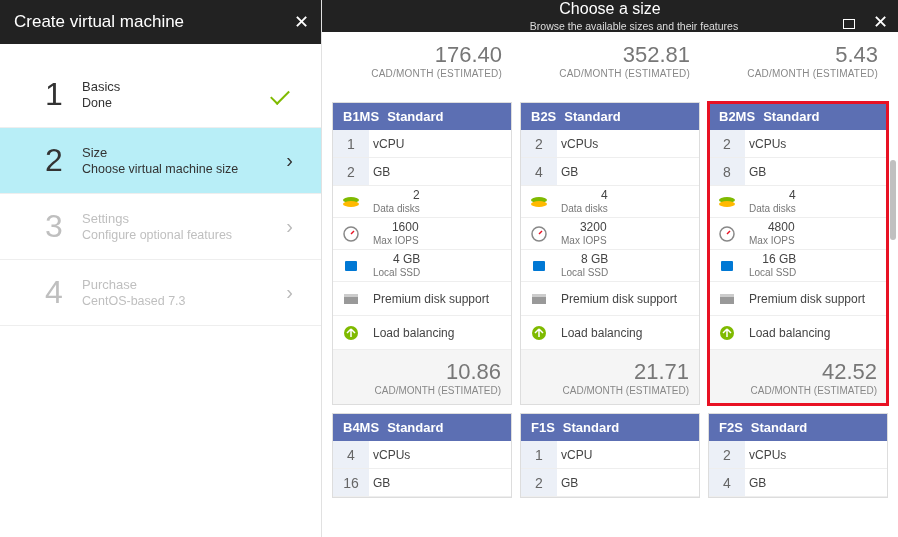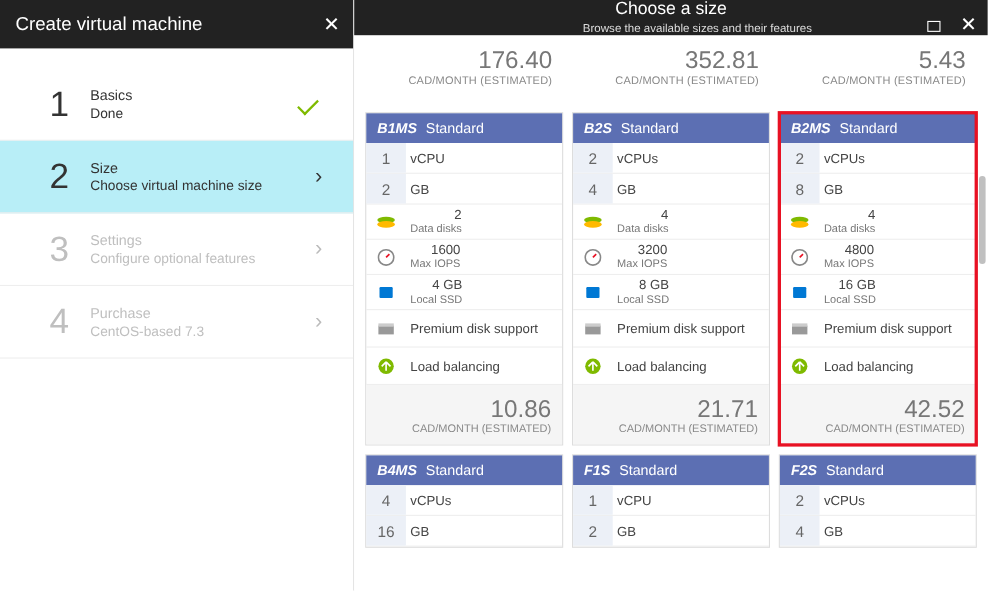--- a/index.html
+++ b/index.html
@@ -31,22 +31,22 @@
   .cards-inner { padding: 10px; display: grid; grid-template-columns: repeat(3, 180px); gap: 8px; }
   .price-top { height: 52px; display: flex; flex-direction: column; align-items: flex-end; justify-content: flex-start; padding-right: 10px; }
   .price-top .p { font-size: 22px; color: #777; }
   .price-top .u { font-size: 10px; color: #888; letter-spacing: 0.2px; }
   .card { width: 180px; background: #fff; border: 1px solid #ddd; margin-bottom: 0; }
   .card.selected { outline: 3px solid #e81123; outline-offset: -2px; }
   .card-head { background: #5c6bc0; background: #5b7dbb; color: #fff; padding: 6px 10px; font-size: 13px; display: flex; gap: 8px; }
   .card-head { background: #5871b5; }
   .card-head { background: #5c70b4; }
   .card-head { background: #5c6fb3; }
-  .card-head .code { font-weight: 600; font-style: italic; }
-  .card-head .tier { font-weight: 400; }
+  .card-head .code { font-weight: 600; }
+  .card-head .tier { font-weight: 700; }
   .spec-row { display: flex; align-items: center; height: 28px; border-bottom: 1px solid #eee; }
   .spec-row .ic { width: 36px; display: flex; align-items: center; justify-content: center; }
   .spec-row .txt2 { font-size: 12px; color: #444; padding-left: 4px; text-align: right; }
   .spec-row .numcell { width: 36px; display: flex; align-items: center; justify-content: center; font-size: 14px; color: #666; background: transparent; height: 100%; }
   .spec-row .numcell.alt { background: #ecf0f7; }
   .spec-row.twoline { height: 32px; }
   .spec-row.twoline .txt2 { line-height: 1.1; display: flex; flex-direction: column; }
   .spec-row.twoline .txt2 .v { font-size: 12px; color: #444; }
   .spec-row.twoline .txt2 .l { font-size: 10px; color: #777; }
   .feat-row { display: flex; align-items: center; height: 34px; border-bottom: 1px solid #eee; }

